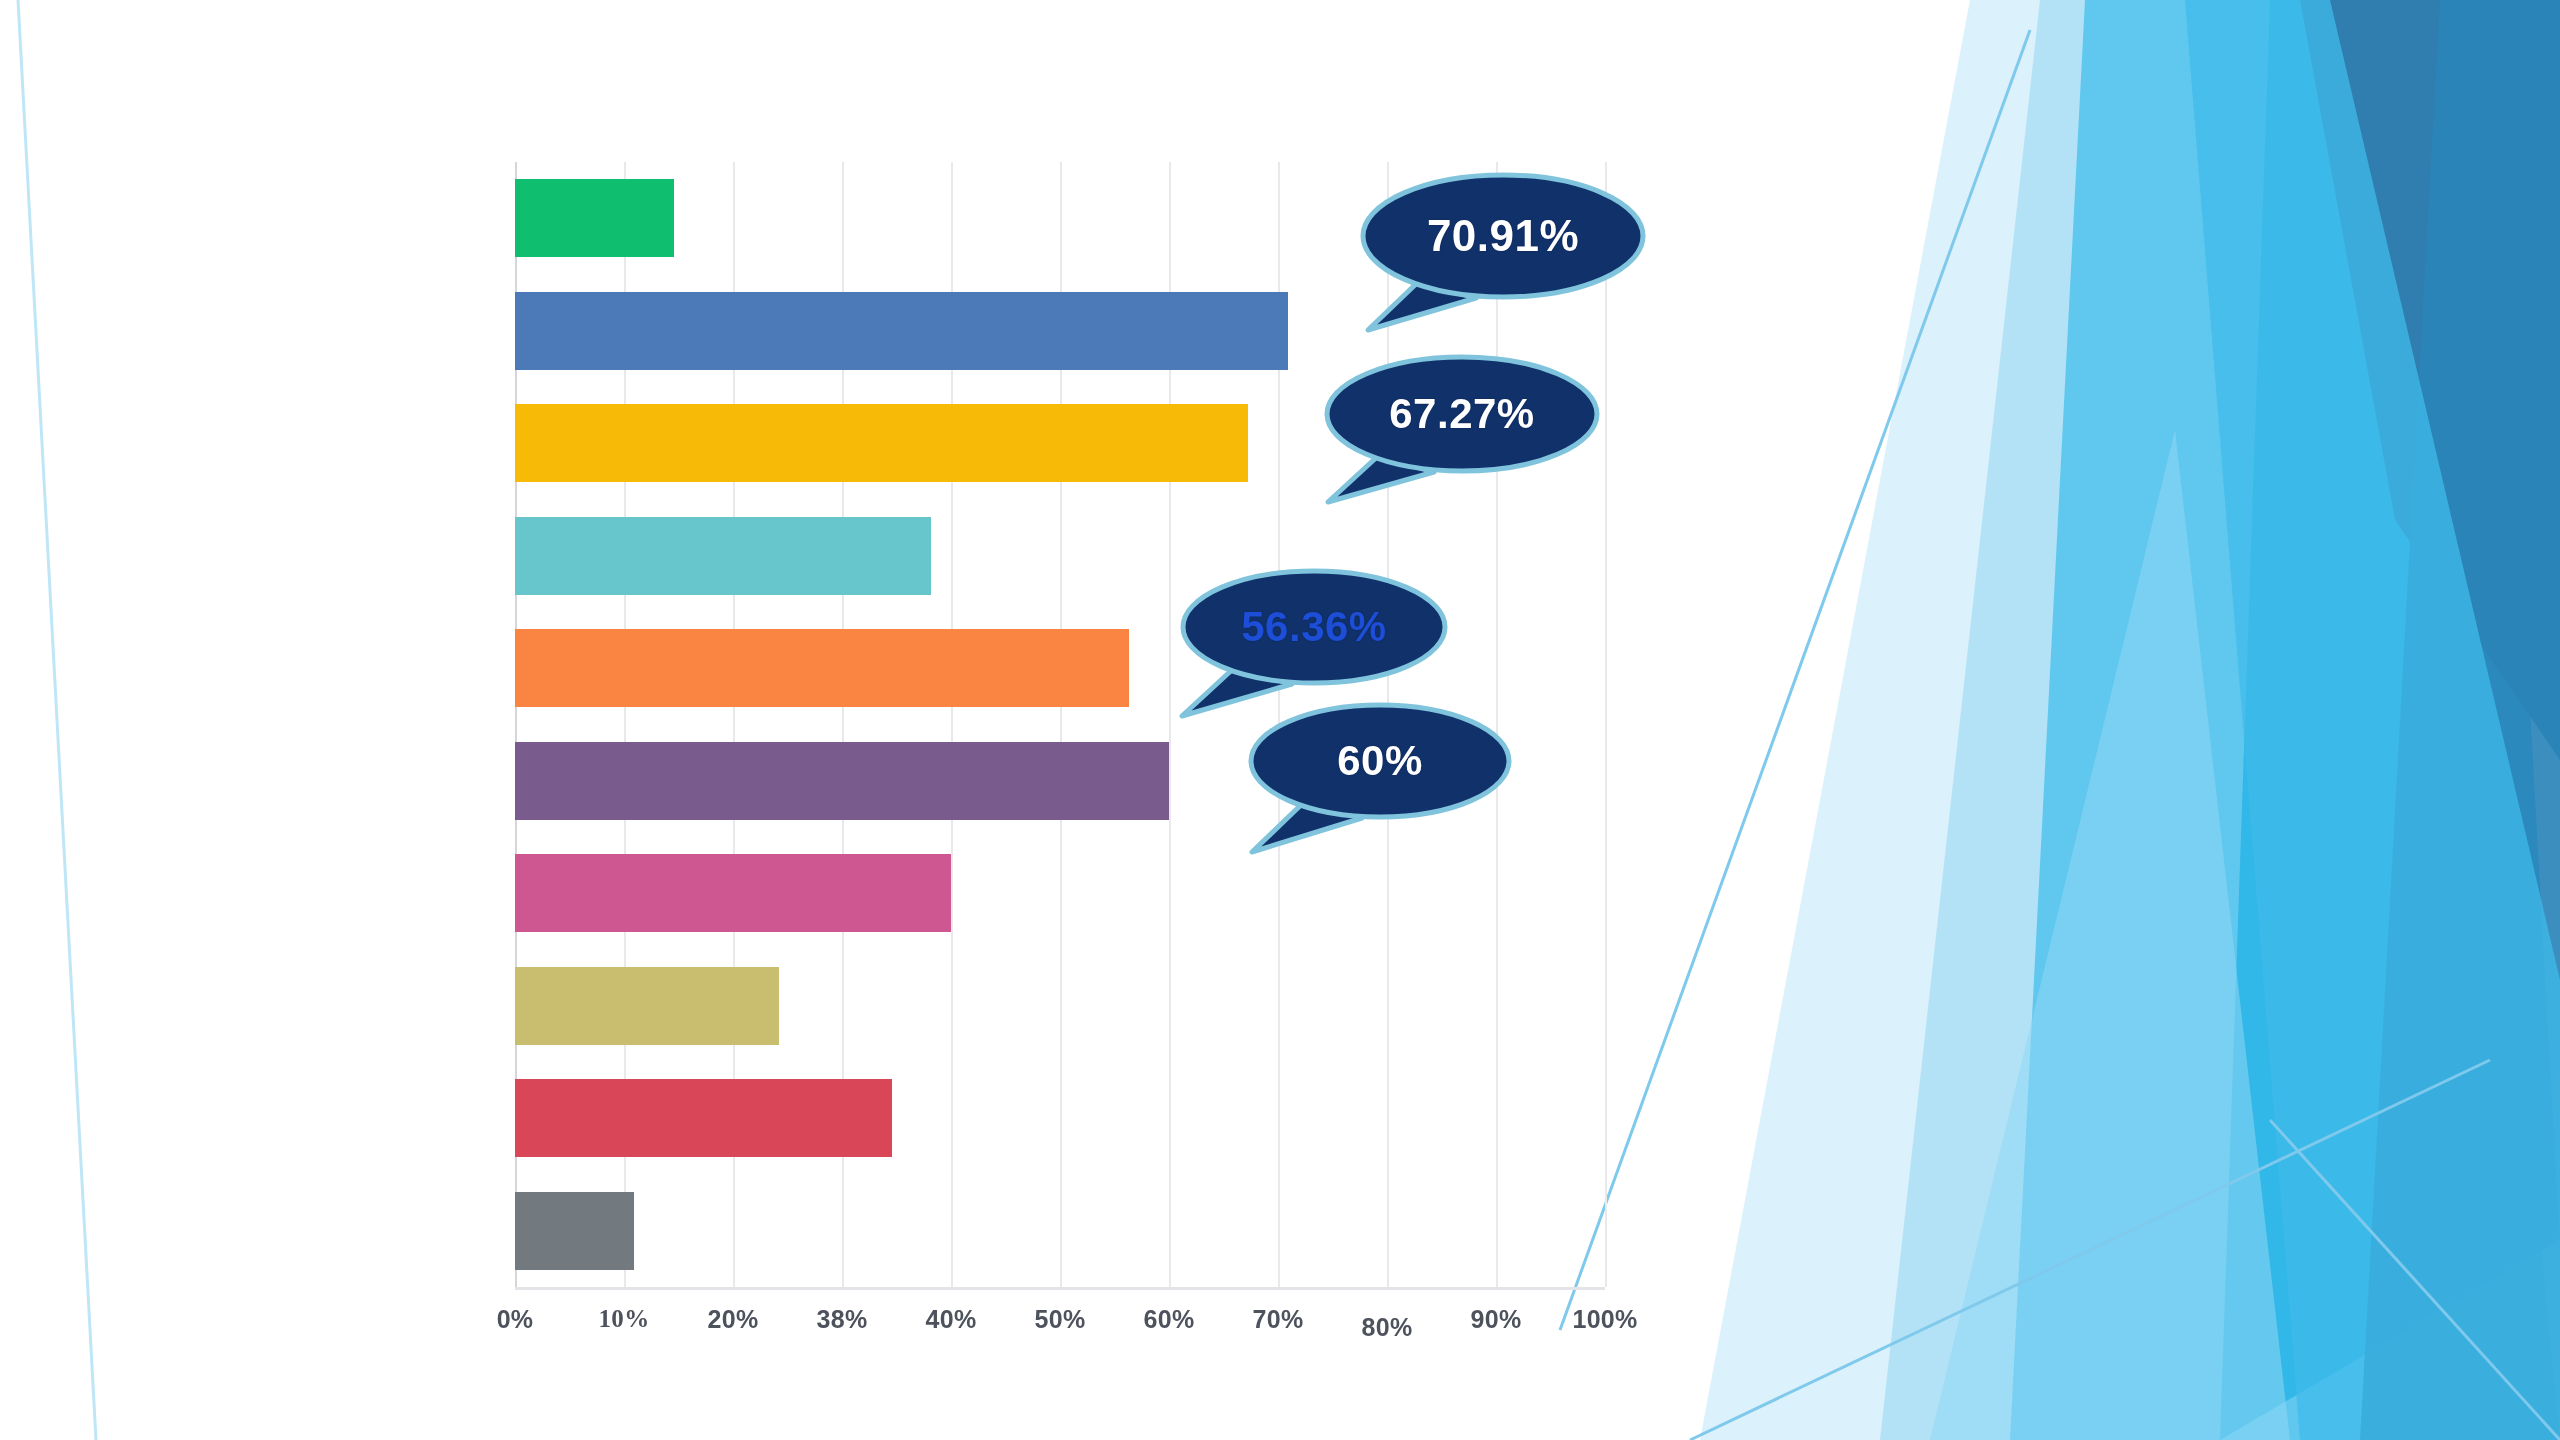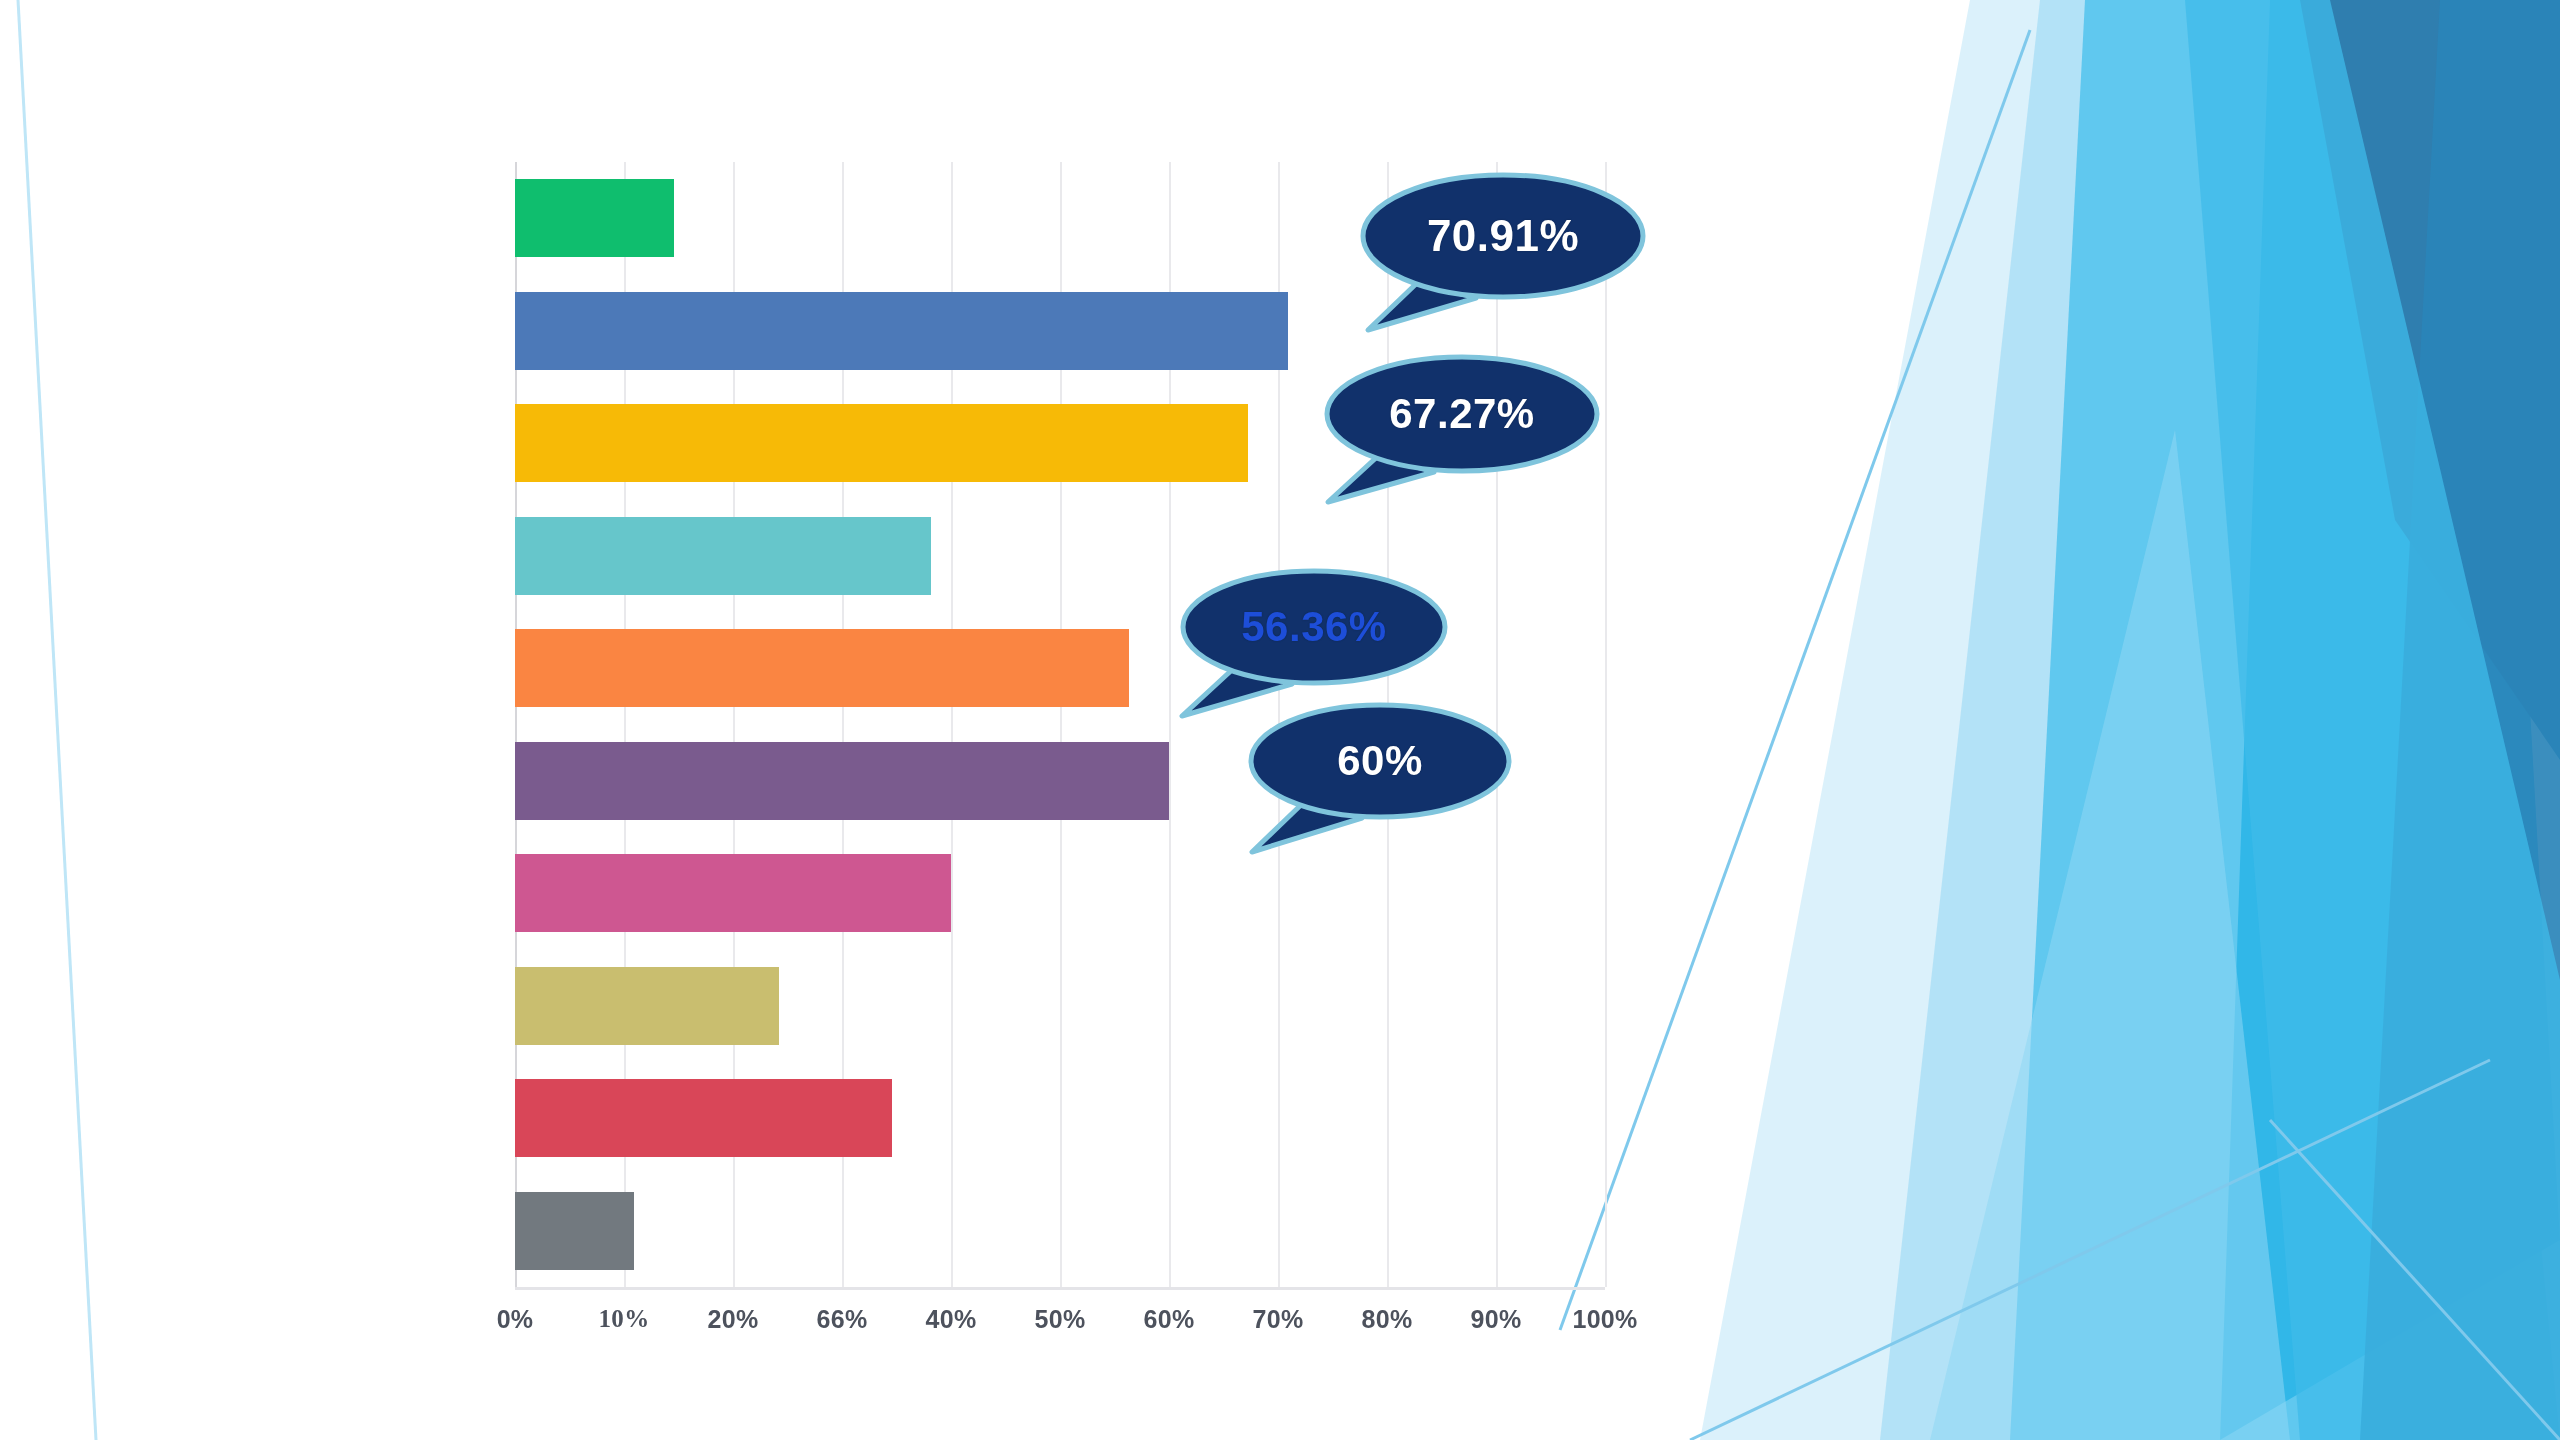--- a/index.html
+++ b/index.html
@@ -188,26 +188,26 @@
           <div class="bar" title="10.91%" style="width: 118.919px; background: rgb(114, 121, 127);"></div>
         </div>
       </div>
   </div>
 
   <div id="cat-labels"></div>
   <div class="xticks" id="xticks">
       <div class="xtick" style="left: 0px;">0%</div>
       <div class="xtick" style="left: 109px; font-family: Liberation Serif, serif;">10%</div>
       <div class="xtick" style="left: 218px;">20%</div>
-      <div class="xtick" style="left: 327px;">66%</div>
+      <div class="xtick" style="left: 327px;">38%</div>
       <div class="xtick" style="left: 436px;">40%</div>
       <div class="xtick" style="left: 545px;">50%</div>
       <div class="xtick" style="left: 654px;">60%</div>
       <div class="xtick" style="left: 763px;">70%</div>
-      <div class="xtick" style="left: 872px;">80%</div>
+      <div class="xtick" style="left: 872px; margin-top: 8px;">80%</div>
       <div class="xtick" style="left: 981px;">90%</div>
       <div class="xtick" style="left: 1090px;">100%</div>
     </div>
   <div id="callouts">
       <div class="callout" style="left: 1358px; top: 170px; width: 290px; height: 202px;">
         <svg width="290" height="202" viewBox="0 0 290 202" style="position: absolute; left: 0px; top: 0px;">
           <path d="M 60 112 L 10 160 L 118 128 Z" fill="#11316B" stroke="#7FC4DC" stroke-width="5" stroke-linejoin="round"></path>
           <ellipse cx="145" cy="66" rx="140" ry="61" fill="#11316B" stroke="#7FC4DC" stroke-width="5"></ellipse>
         </svg>
         <div class="bubble-text" style="height: 132px; font-size: 44px; color: rgb(255, 255, 255);">70.91%</div>

